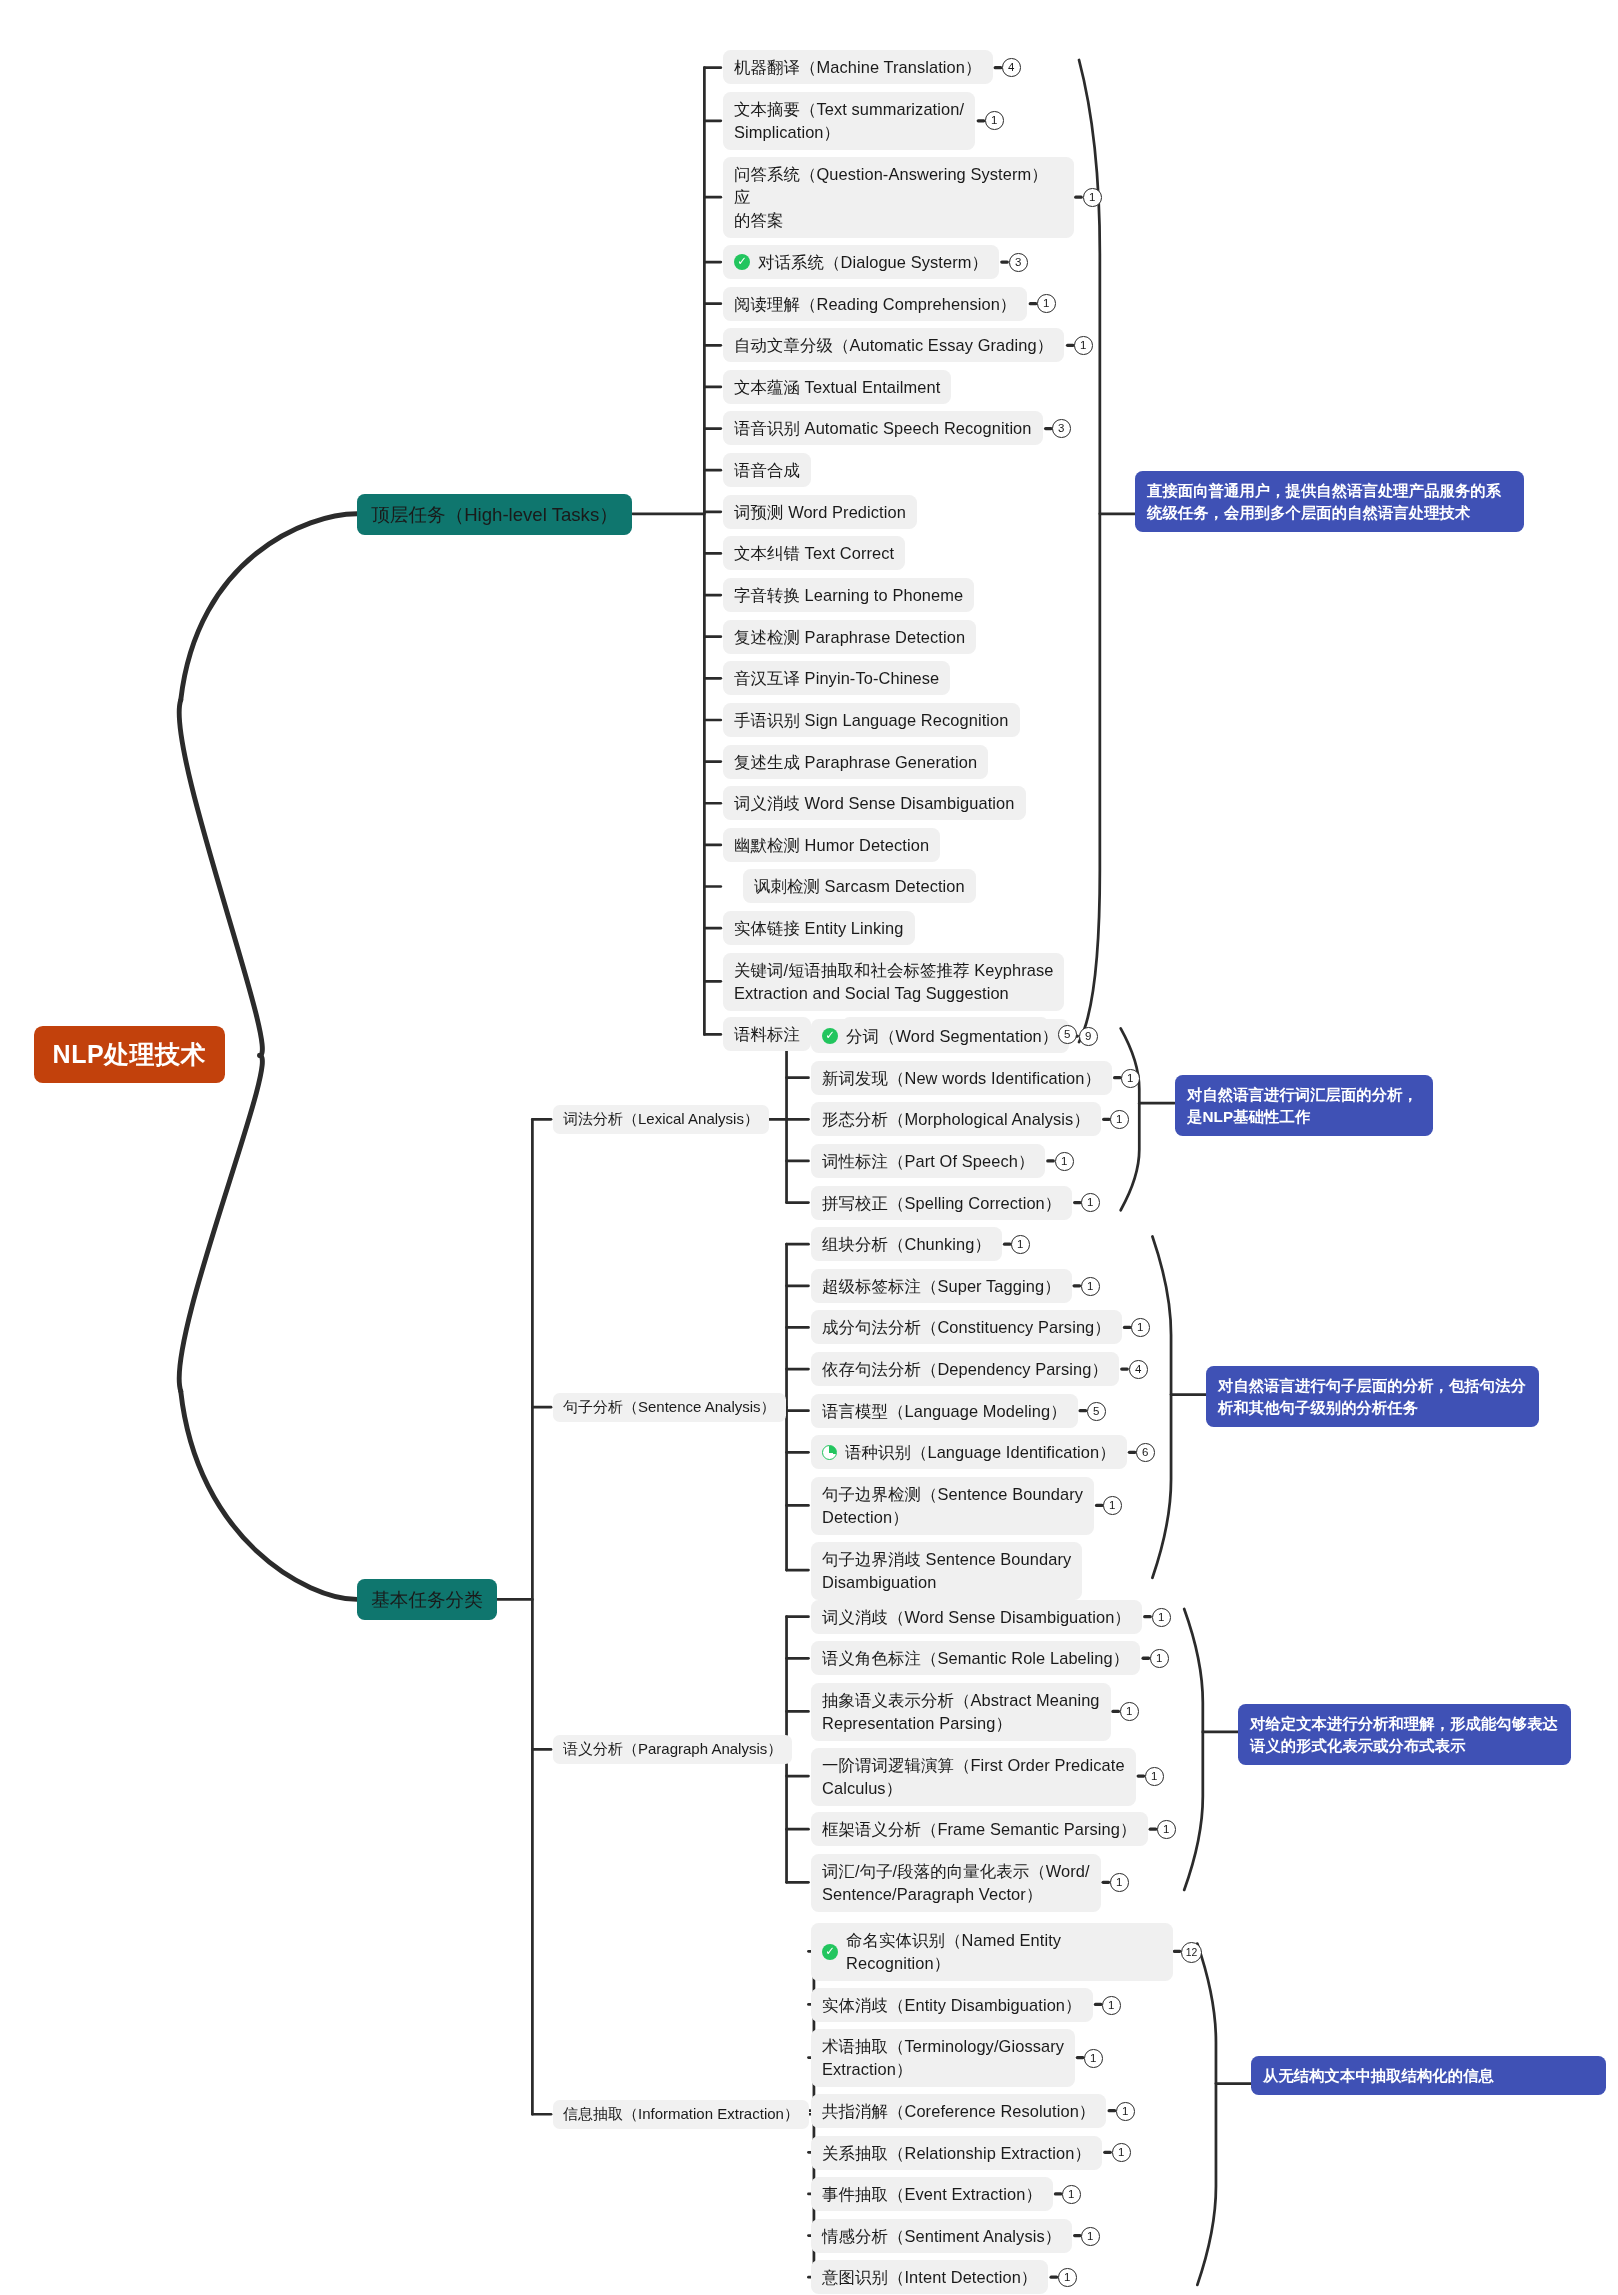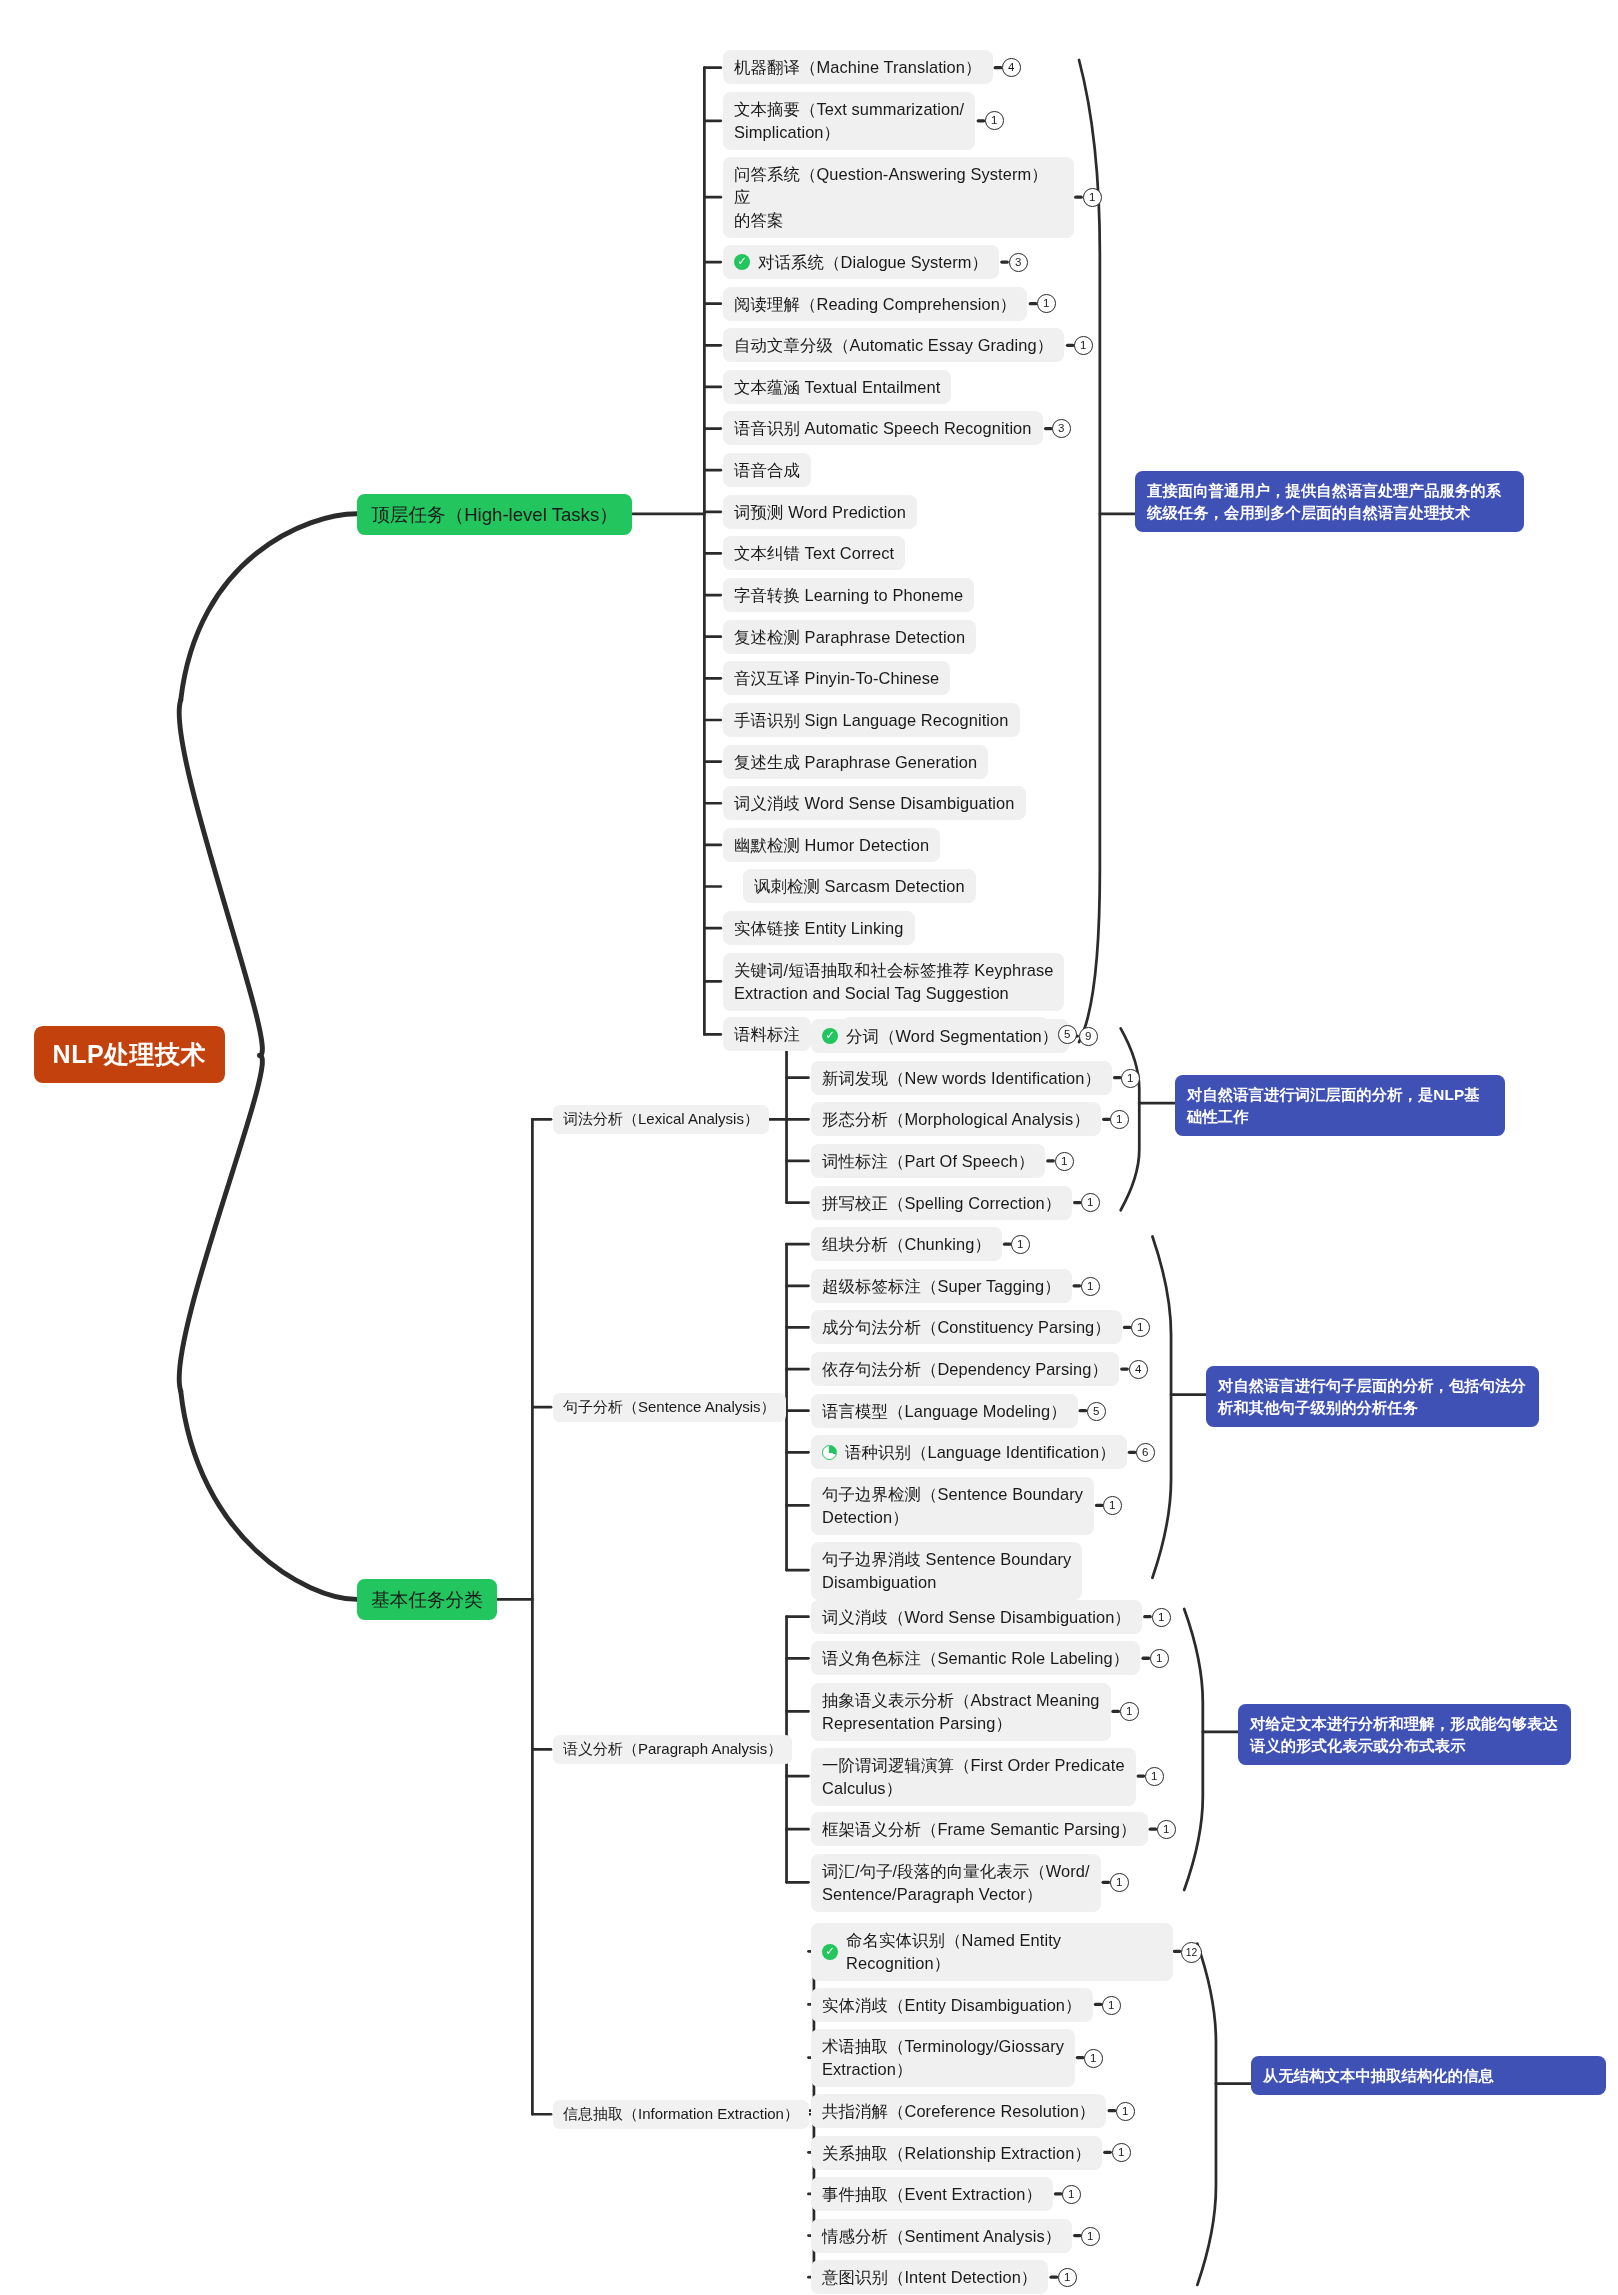--- a/index.html
+++ b/index.html
@@ -49,21 +49,21 @@
     border-radius: 8.8px;
     padding: 12px 18.6px;
     letter-spacing: 0.5px;
     z-index: 5;
     white-space: nowrap;
   }
 
   
   .branch-node {
     position: absolute;
-    background: #22c55e;
+    background: #0f766e;
     border-radius: 7.7px;
     padding: 7.7px 14.2px;
     font-size: 18.6px;
     color: #1a1a1a;
     white-space: nowrap;
     z-index: 4;
   }
   .cat-node {
     position: absolute;
     background: #f1f1f1;
@@ -295,21 +295,21 @@
       <div class="badge" style="left: 1079px; top: 1027px;">9</div>
       <div class="node" style="left: 811px; top: 1061px; max-width: 362px;"><span class="nlabel">新词发现（New words Identification）</span></div>
       <div class="badge" style="left: 1121px; top: 1069px;">1</div>
       <div class="node" style="left: 811px; top: 1102px; max-width: 362px;"><span class="nlabel">形态分析（Morphological Analysis）</span></div>
       <div class="badge" style="left: 1110px; top: 1110px;">1</div>
       <div class="node" style="left: 811px; top: 1144px; max-width: 362px;"><span class="nlabel">词性标注（Part Of Speech）</span></div>
       <div class="badge" style="left: 1055px; top: 1152px;">1</div>
       <div class="node" style="left: 811px; top: 1186px; max-width: 362px;"><span class="nlabel">拼写校正（Spelling Correction）</span></div>
       <div class="badge" style="left: 1081px; top: 1193px;">1</div>
       <div class="cat-node" style="left: 553px; top: 1105px;"><span class="nlabel">词法分析（Lexical Analysis）</span></div>
-      <div class="callout" style="left: 1175px; top: 1075px; width: 330px;">对自然语言进行词汇层面的分析，是NLP基础性工作</div>
+      <div class="callout" style="left: 1175px; top: 1075px; width: 258px;">对自然语言进行词汇层面的分析，是NLP基础性工作</div>
       <div class="node" style="left: 811px; top: 1227px; max-width: 362px;"><span class="nlabel">组块分析（Chunking）</span></div>
       <div class="badge" style="left: 1011px; top: 1235px;">1</div>
       <div class="node" style="left: 811px; top: 1269px; max-width: 362px;"><span class="nlabel">超级标签标注（Super Tagging）</span></div>
       <div class="badge" style="left: 1081px; top: 1277px;">1</div>
       <div class="node" style="left: 811px; top: 1310px; max-width: 362px;"><span class="nlabel">成分句法分析（Constituency Parsing）</span></div>
       <div class="badge" style="left: 1131px; top: 1318px;">1</div>
       <div class="node" style="left: 811px; top: 1352px; max-width: 362px;"><span class="nlabel">依存句法分析（Dependency Parsing）</span></div>
       <div class="badge" style="left: 1129px; top: 1360px;">4</div>
       <div class="node" style="left: 811px; top: 1394px; max-width: 362px;"><span class="nlabel">语言模型（Language Modeling）</span></div>
       <div class="badge" style="left: 1087px; top: 1402px;">5</div>

